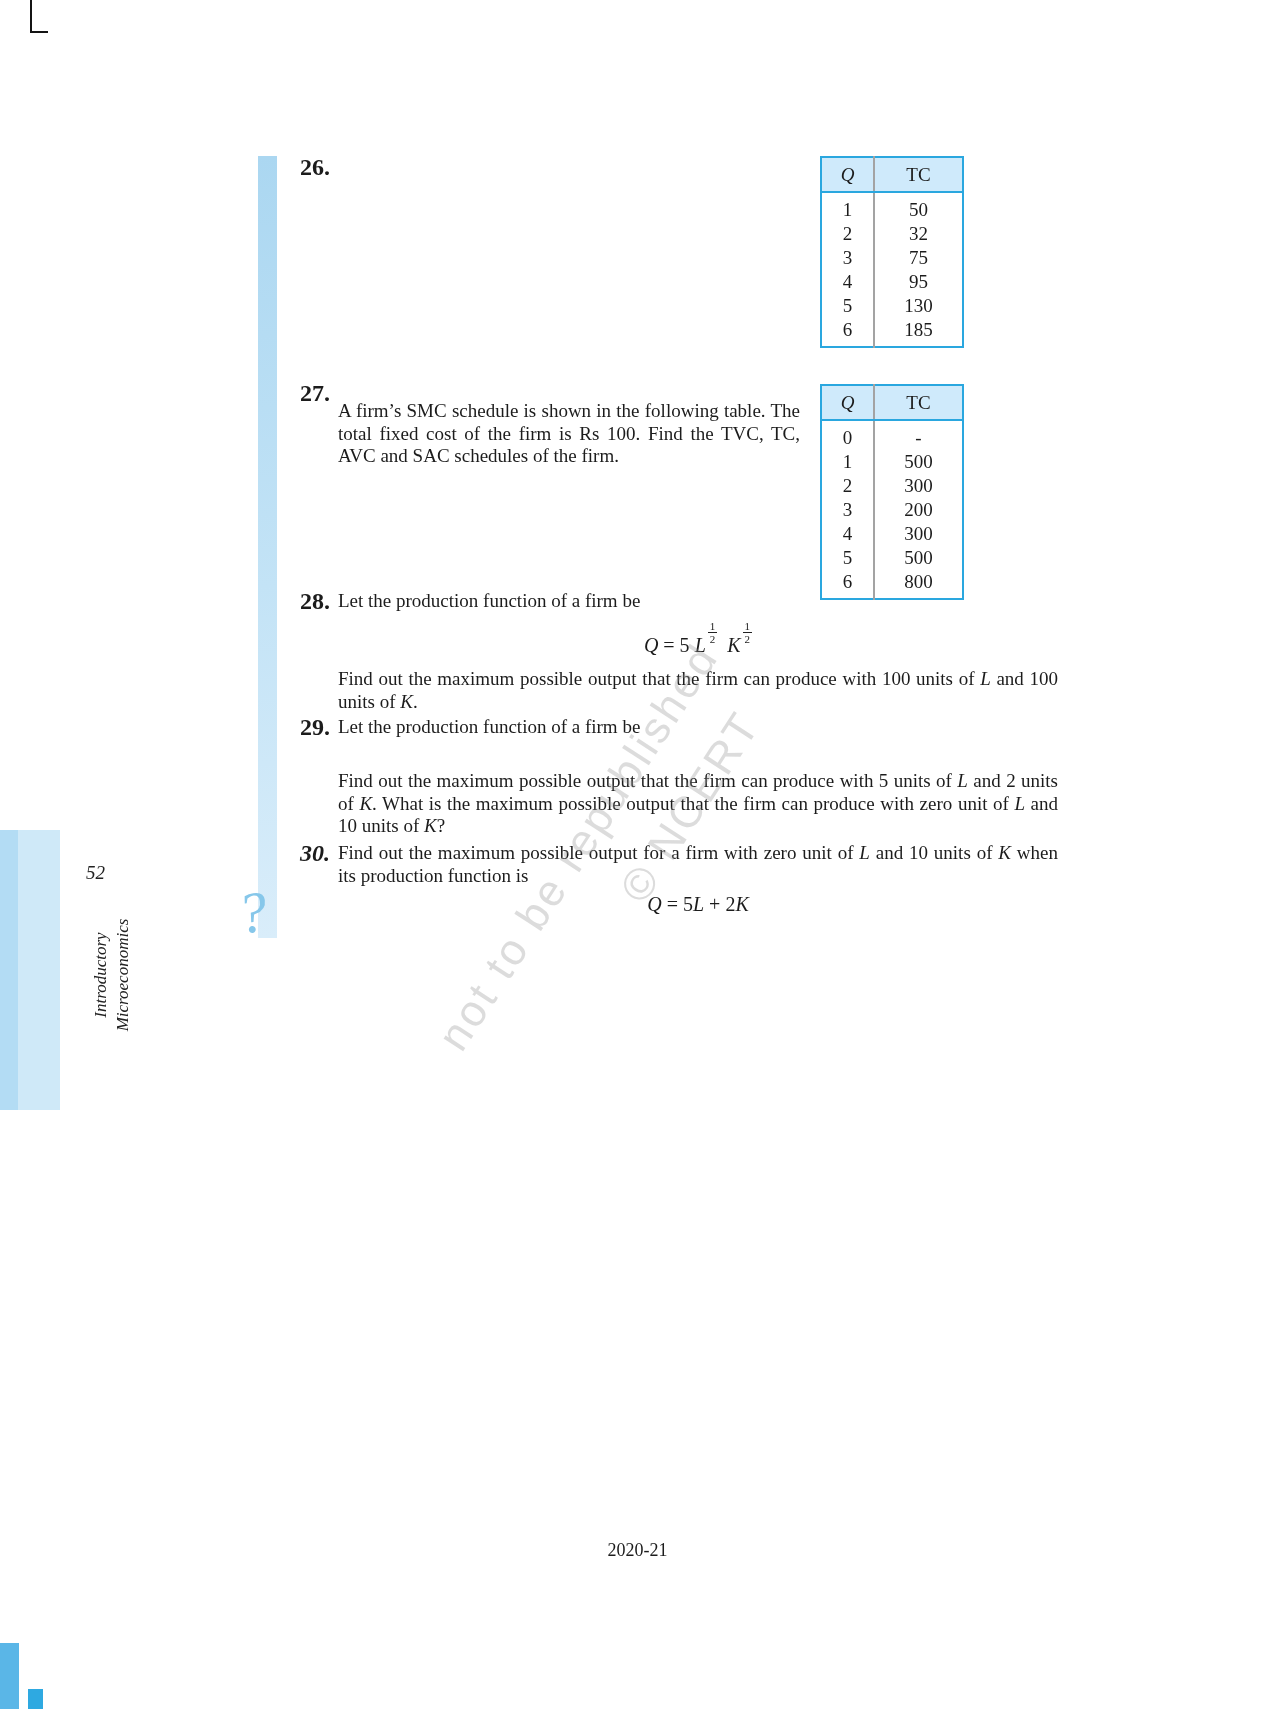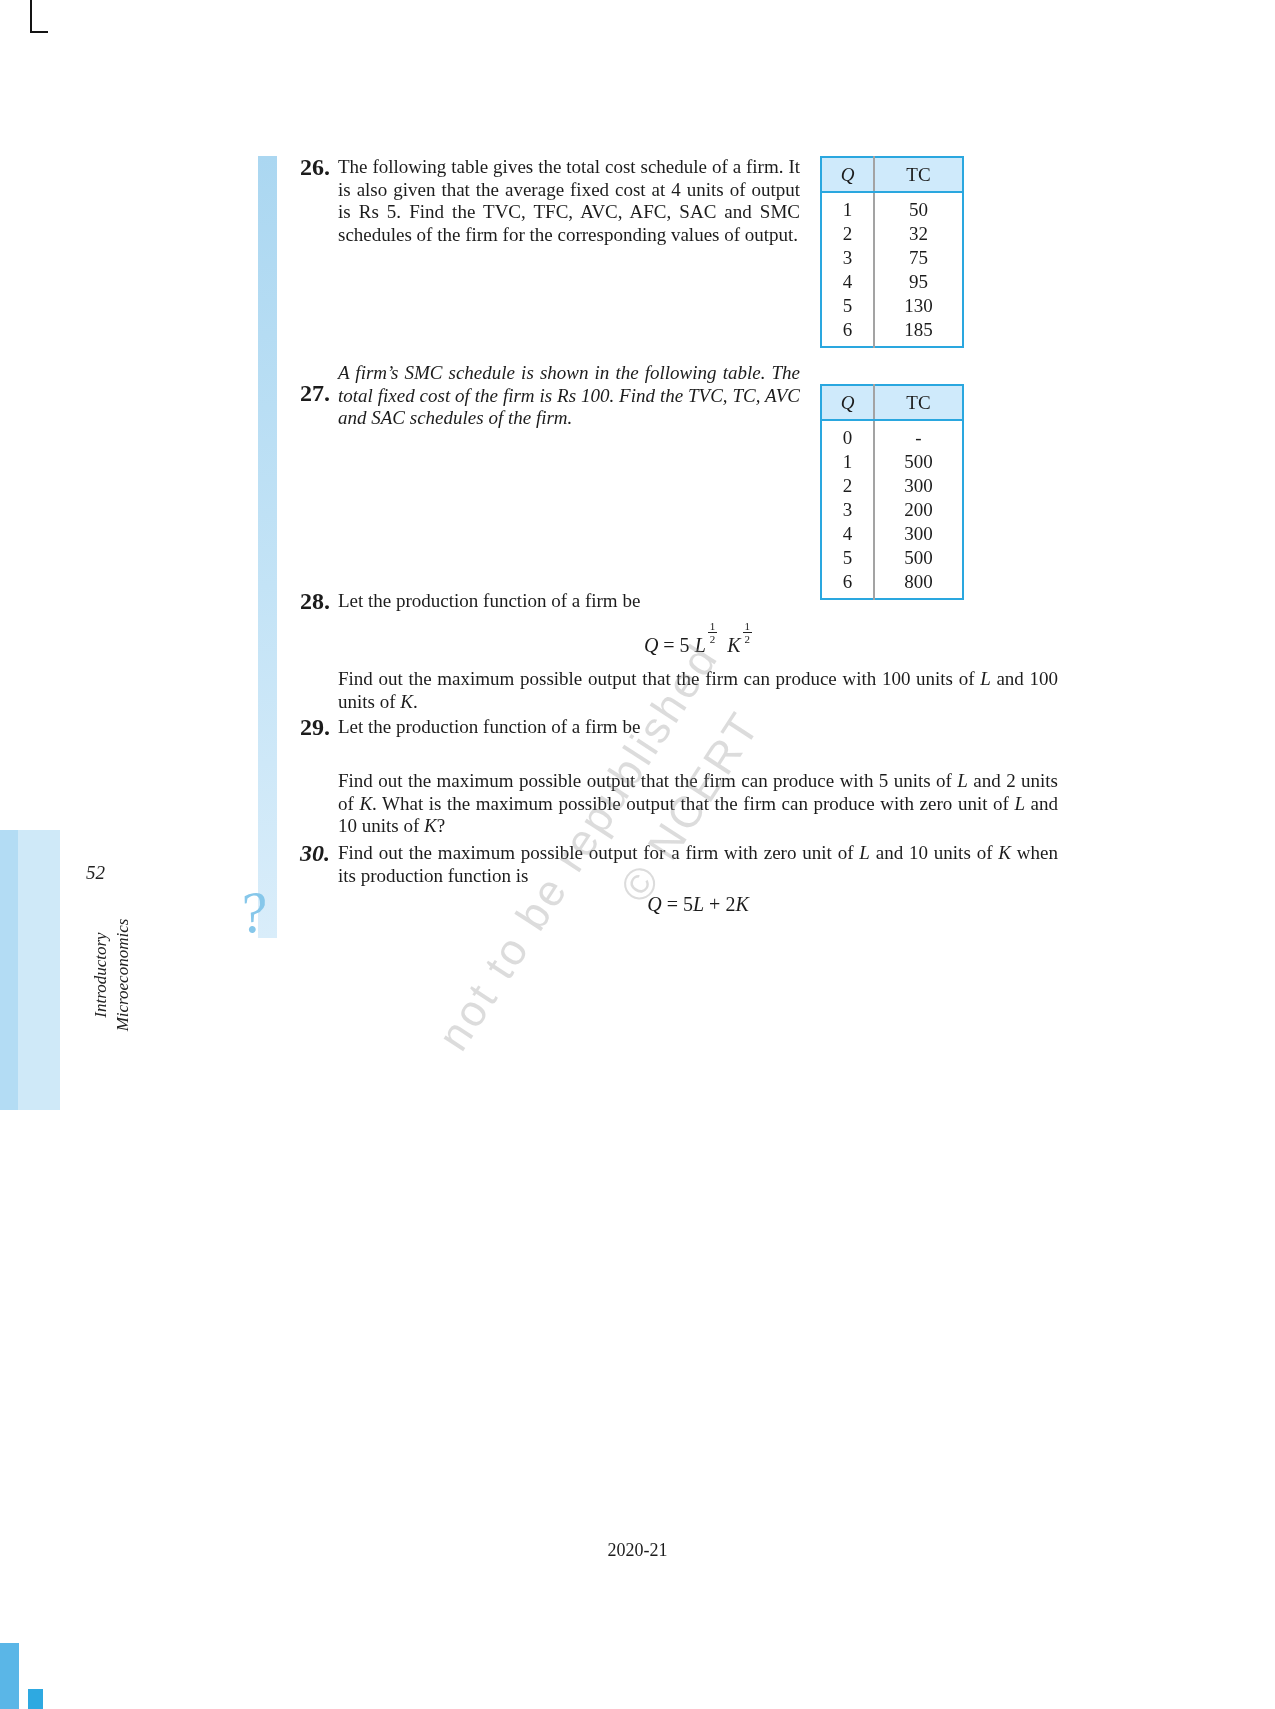--- a/index.html
+++ b/index.html
@@ -93,21 +93,20 @@
   <div class="page-number">52</div>
   <div class="side-title">
     <div>Introductory</div>
     <div>Microeconomics</div>
   </div>
 
   <div class="wm wm1">© NCERT</div>
   <div class="wm wm2">not to be republished</div>
 
   <div class="qnum" style="left:300px; top:156px;">26.</div>
-  <div class="qtext" style="left:338px; top:156px; width:462px;">The following table gives the total cost schedule of a firm. It is also given that the average fixed cost at 4 units of output is Rs 5. Find the TVC, TFC, AVC, AFC, SAC and SMC schedules of the firm for the corresponding values of output.</div>
 
   <table class="qtable" style="left:820px; top:156px;">
     <thead>
       <tr>
         <th class="col-q var">Q</th>
         <th class="col-tc">TC</th>
       </tr>
     </thead>
     <tbody>
       <tr>
@@ -131,21 +130,21 @@
           <td class="col-tc">130</td>
         </tr>
       <tr>
           <td class="col-q">6</td>
           <td class="col-tc">185</td>
         </tr>
     </tbody>
   </table>
 
   <div class="qnum" style="left:300px; top:382px;">27.</div>
-  <div class="qtext" style="left:338px; top:362px; width:462px;font-style:italic;">A firm’s SMC schedule is shown in the following table. The total fixed cost of the firm is Rs 100. Find the TVC, TC, AVC and SAC schedules of the firm.</div>
+  <div class="qtext" style="left:338px; top:400px; width:462px;">A firm’s SMC schedule is shown in the following table. The total fixed cost of the firm is Rs 100. Find the TVC, TC, AVC and SAC schedules of the firm.</div>
 
   <table class="qtable" style="left:820px; top:384px;">
     <thead>
       <tr>
         <th class="col-q var">Q</th>
         <th class="col-tc">TC</th>
       </tr>
     </thead>
     <tbody>
       <tr>

